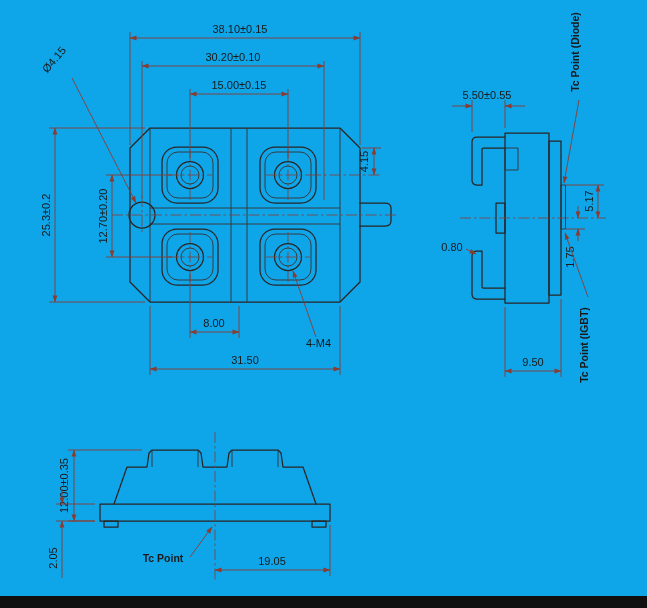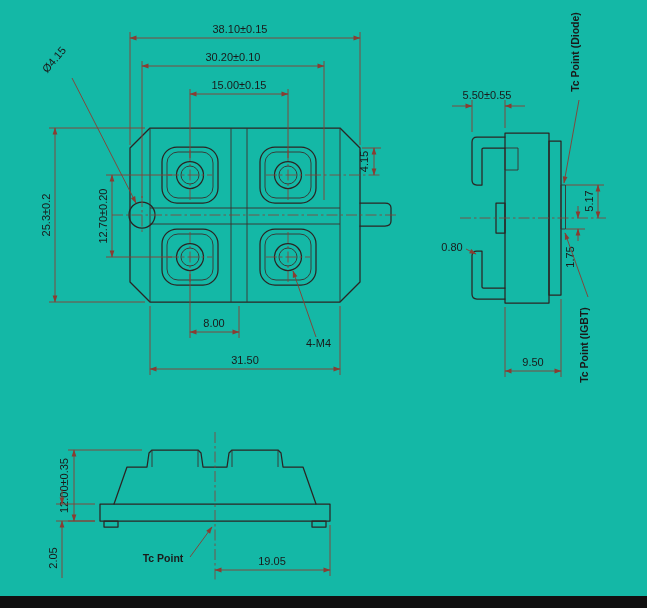--- a/index.html
+++ b/index.html
@@ -1,17 +1,17 @@
 <!DOCTYPE html>
 <html><head>
 <meta charset="utf-8">
 <style>
   html,body{margin:0;padding:0;background:#e8e8e8;}
   #sheet{
-    width:647px;height:608px;background:#14b8a6;position:relative;overflow:hidden;
+    width:647px;height:608px;background:#0ea5e9;position:relative;overflow:hidden;
     font-family:"Liberation Sans", sans-serif;
   }
   svg{display:block;}
   
   .o  {stroke:#2b2423;stroke-width:1.25;fill:none;stroke-linejoin:round;stroke-linecap:round;}
   .o2 {stroke:#3a302e;stroke-width:0.9;fill:none;stroke-linejoin:round;}
   
   .d  {stroke:#8a3c32;stroke-width:0.9;fill:none;}
   
   .cl {stroke:#8a3c32;stroke-width:0.8;fill:none;stroke-dasharray:11 3 2.5 3;}

